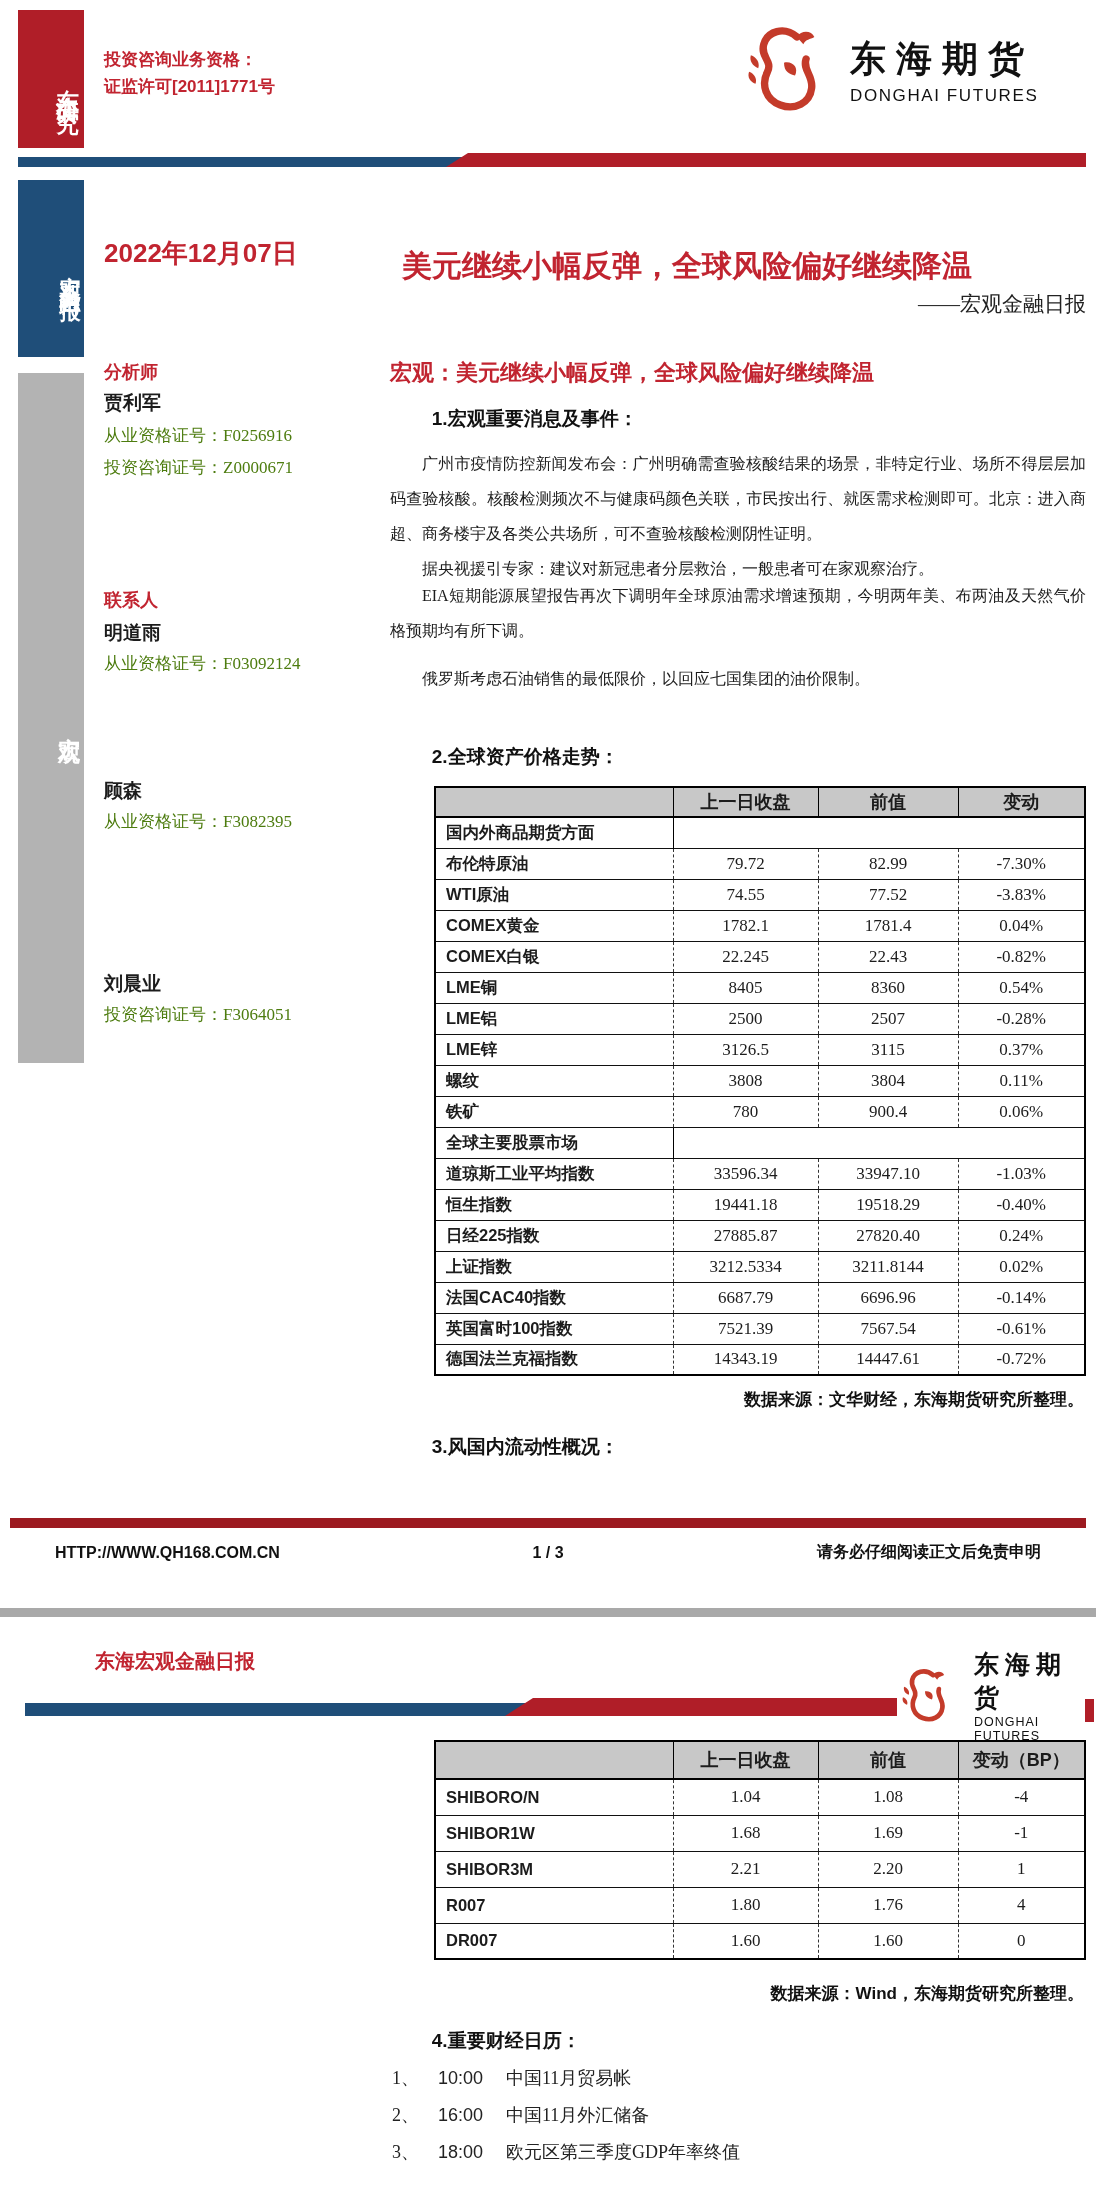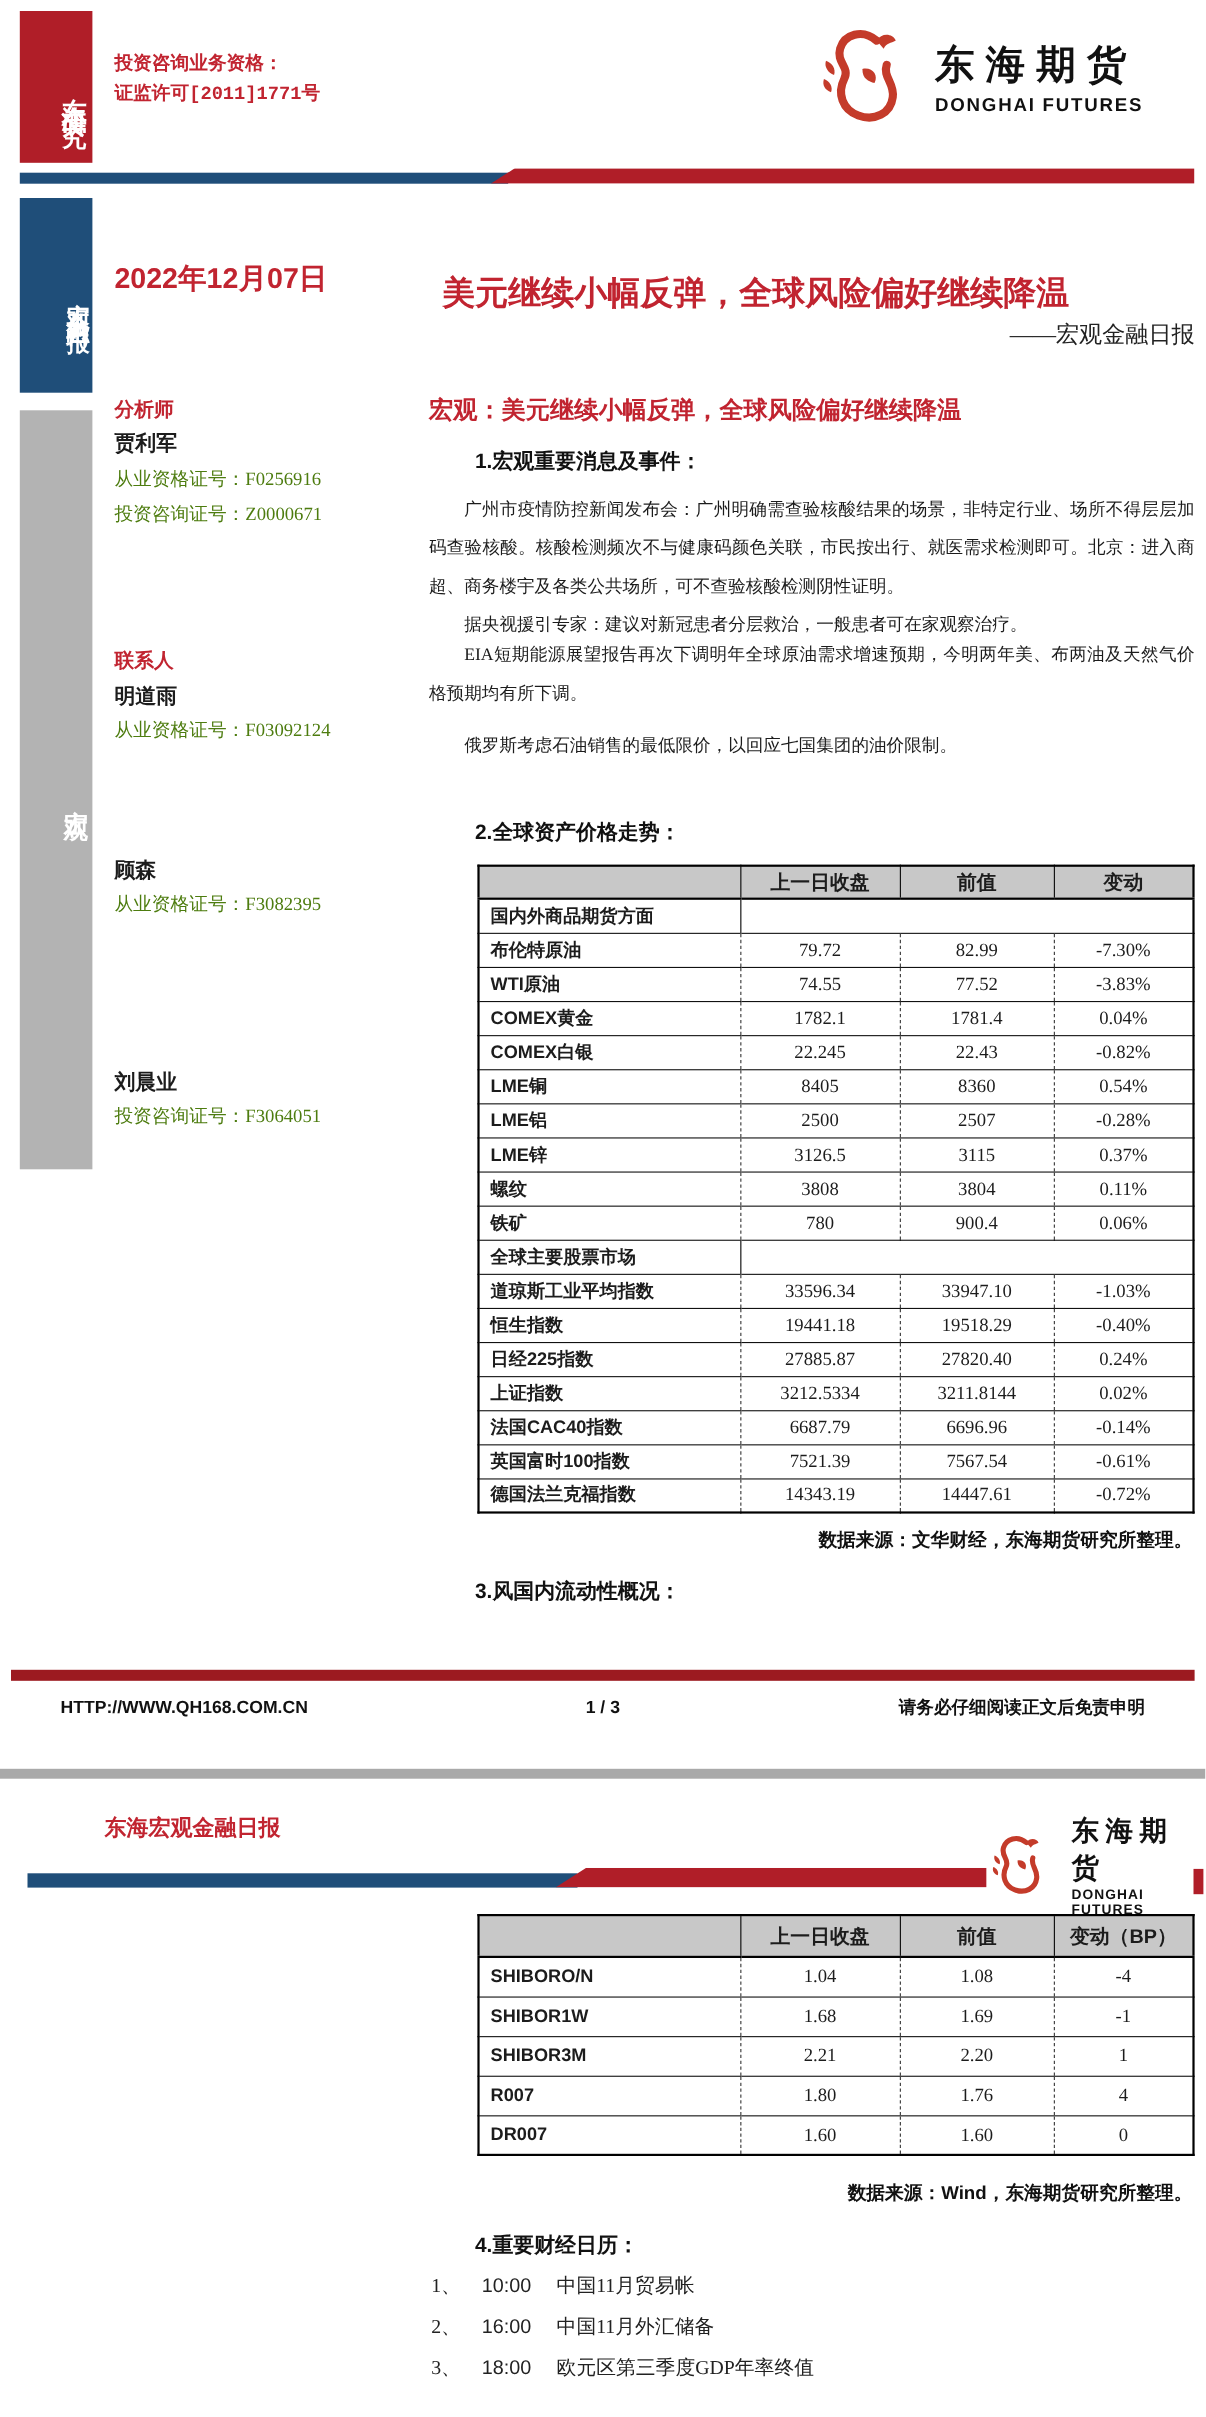--- a/index.html
+++ b/index.html
@@ -9,32 +9,32 @@
 
   
   .vbox { position:absolute; left:18px; width:66px; display:flex; align-items:flex-start; justify-content:center;
           writing-mode:vertical-rl; text-orientation:upright; color:#ffffff; font-weight:bold;
           font-family:"Liberation Sans","DejaVu Sans",sans-serif; }
   .vbox-red  { top:10px;  height:138px; background:#b01e28; font-size:23px; letter-spacing:7px; padding-top:12px; }
   .vbox-blue { top:180px; height:177px; background:#1f4e79; font-size:21px; letter-spacing:5px; padding-top:10px; }
   .vbox-gray { top:373px; height:690px; background:#b3b3b3; font-size:22px; letter-spacing:7px; padding-top:16px; }
 
   .qual { position:absolute; left:104px; top:46px; color:#c12430; font-weight:bold; font-size:17px; line-height:27px;
-          font-family:Liberation Mono, monospace; }
+          font-family:Liberation Sans, sans-serif; }
 
   
   .logo { position:absolute; display:flex; align-items:center; }
   .logo1 { left:738px; top:22px; }
   .logo2 { left:896px; top:1648px; }
   .logo svg { display:block; }
   .logo-text { margin-left:20px; font-family:"Liberation Sans","DejaVu Sans",sans-serif; color:#111; }
   .logo-cn { font-weight:bold; }
   .logo1 .logo-cn { font-size:36px; letter-spacing:10px; }
   .logo2 .logo-cn { font-size:25px; letter-spacing:6px; }
-  .logo-en { font-weight:bold; }
+  .logo-en { font-weight:normal; }
   .logo1 .logo-en { font-size:17px; letter-spacing:1.6px; margin-top:2px; }
   .logo2 .logo-en { font-size:12.5px; letter-spacing:1px; margin-top:1px; }
   .red-square { position:absolute; left:1085px; top:1699px; width:9px; height:23px; background:#b01e28; }
 
   
   .bar-blue1 { position:absolute; left:18px; top:157px; width:444px; height:10px; background:#1f4e79; }
   .bar-red1  { position:absolute; left:446px; top:153px; width:640px; height:14px; background:#b01e28;
                clip-path:polygon(22px 0, 100% 0, 100% 100%, 0 100%); }
   .bar-blue2 { position:absolute; left:25px; top:1703px; width:500px; height:13px; background:#1f4e79; }
   .bar-red2  { position:absolute; left:505px; top:1698px; width:392px; height:18px; background:#b01e28;

